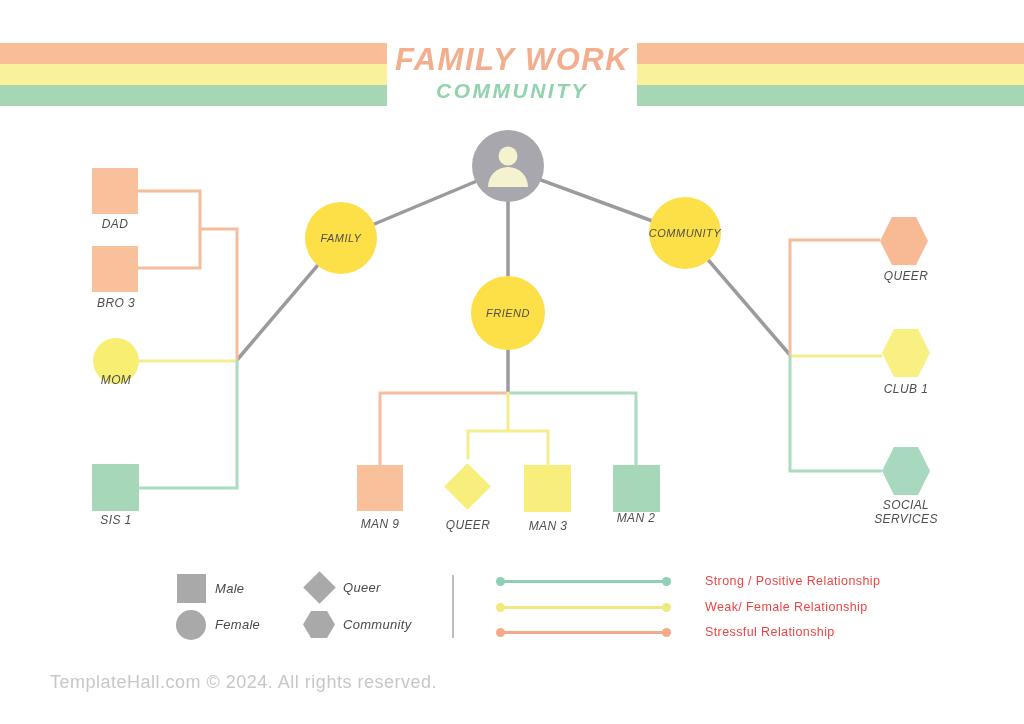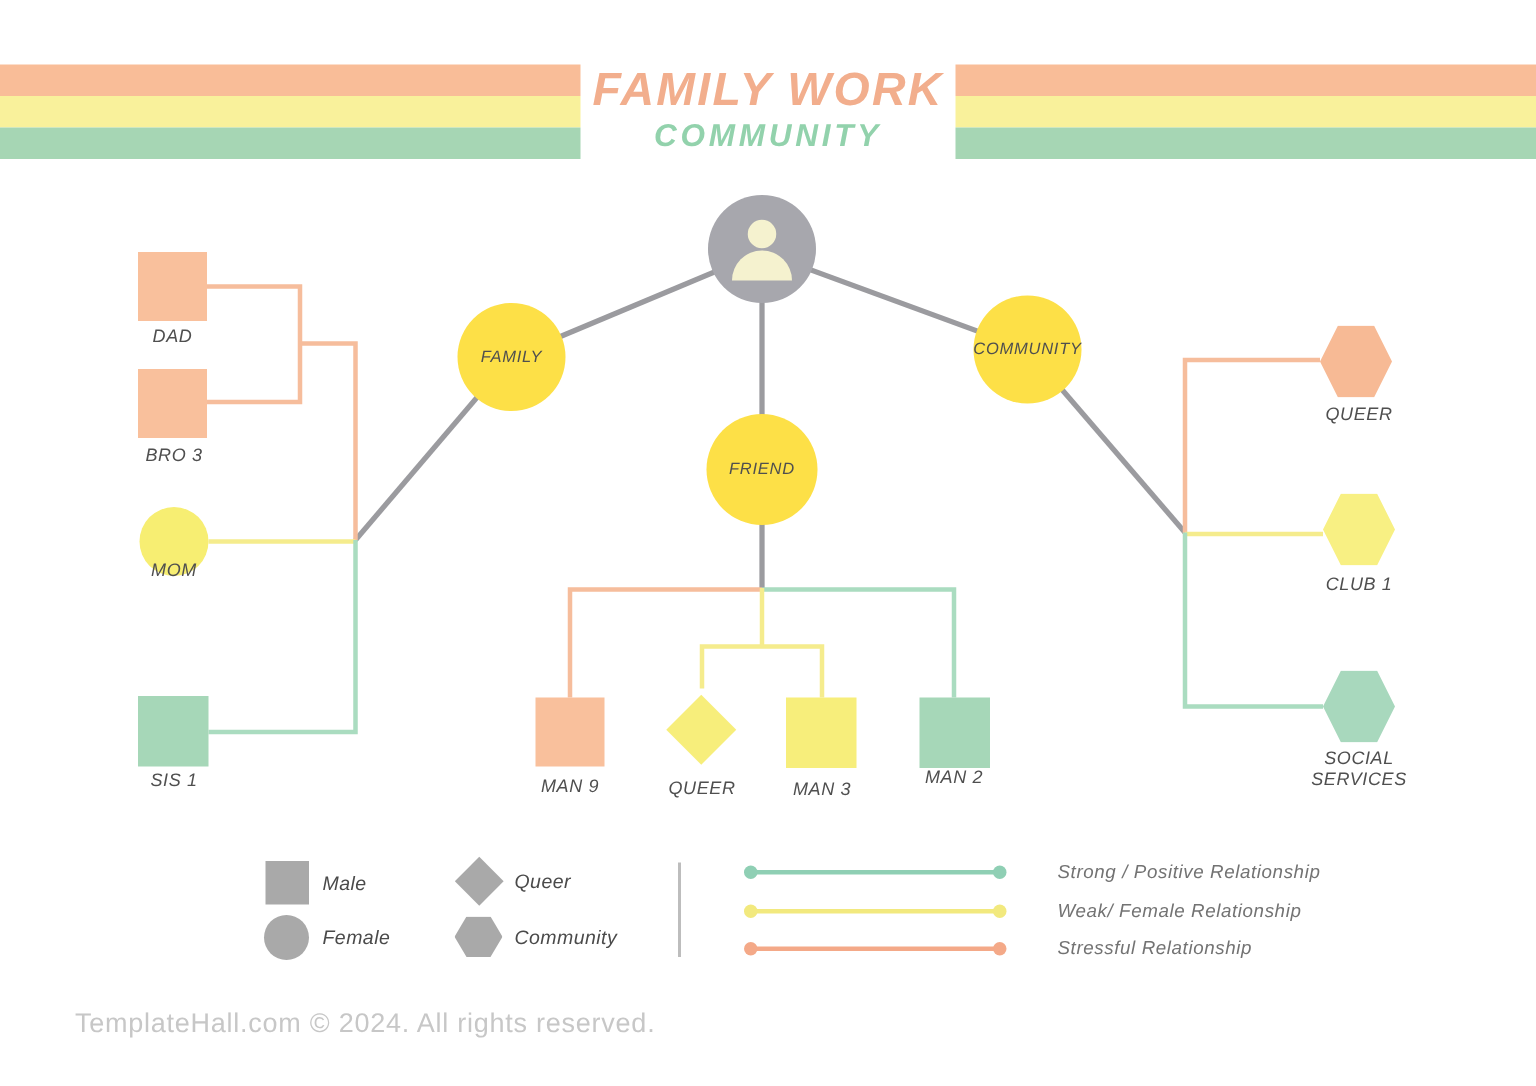--- a/index.html
+++ b/index.html
@@ -104,22 +104,22 @@
   .rel-line{position:absolute;left:500px;width:167px;height:2.5px;}
   .rel-line::before,.rel-line::after{
     content:"";position:absolute;top:-3.5px;width:9px;height:9px;border-radius:50%;background:inherit;
   }
   .rel-line::before{left:-4px;}
   .rel-line::after{right:-4px;}
   .rl-strong{top:580px;background:#8fcfb4;}
   .rl-weak{top:606px;background:#f2e97e;}
   .rl-stress{top:631px;background:#f4a988;}
   .rel-label{
-    position:absolute;left:705px;font-style:italic;font-size:12.5px;
-    color:#737373;letter-spacing:0.4px;white-space:nowrap;
+    position:absolute;left:705px;font-size:12.5px;
+    color:#ef4444;letter-spacing:0.4px;white-space:nowrap;
   }
   .rt-strong{top:574px;}
   .rt-weak{top:600px;}
   .rt-stress{top:625px;}
 
   .footer{
     position:absolute;left:50px;top:672px;font-size:18px;color:#c7c7c7;
     letter-spacing:0.5px;
   }
 </style>

